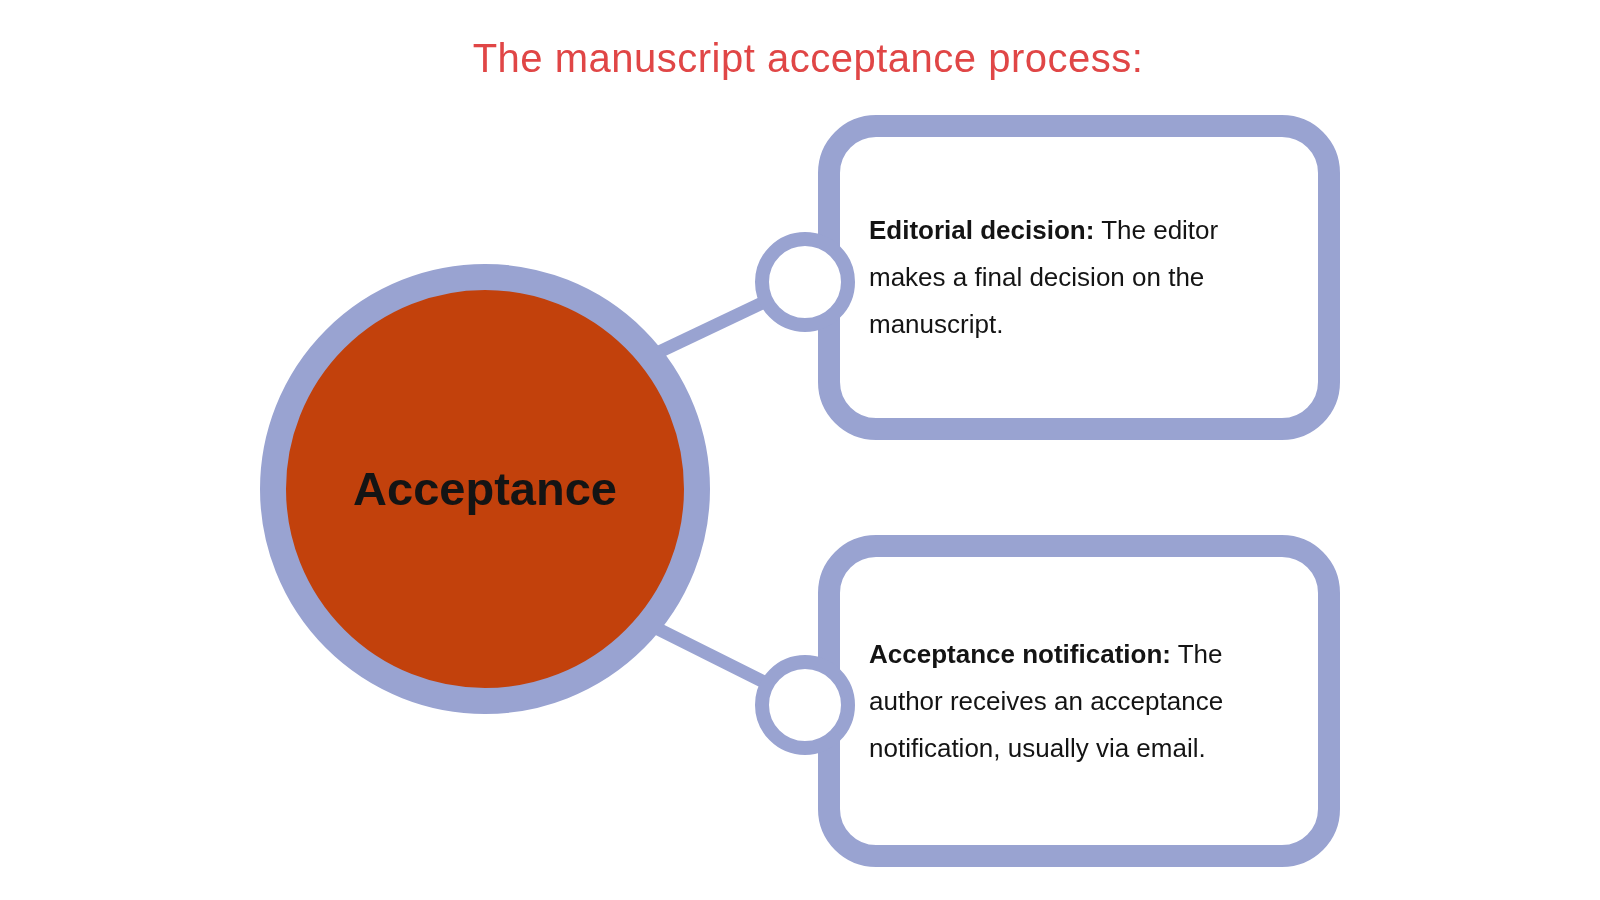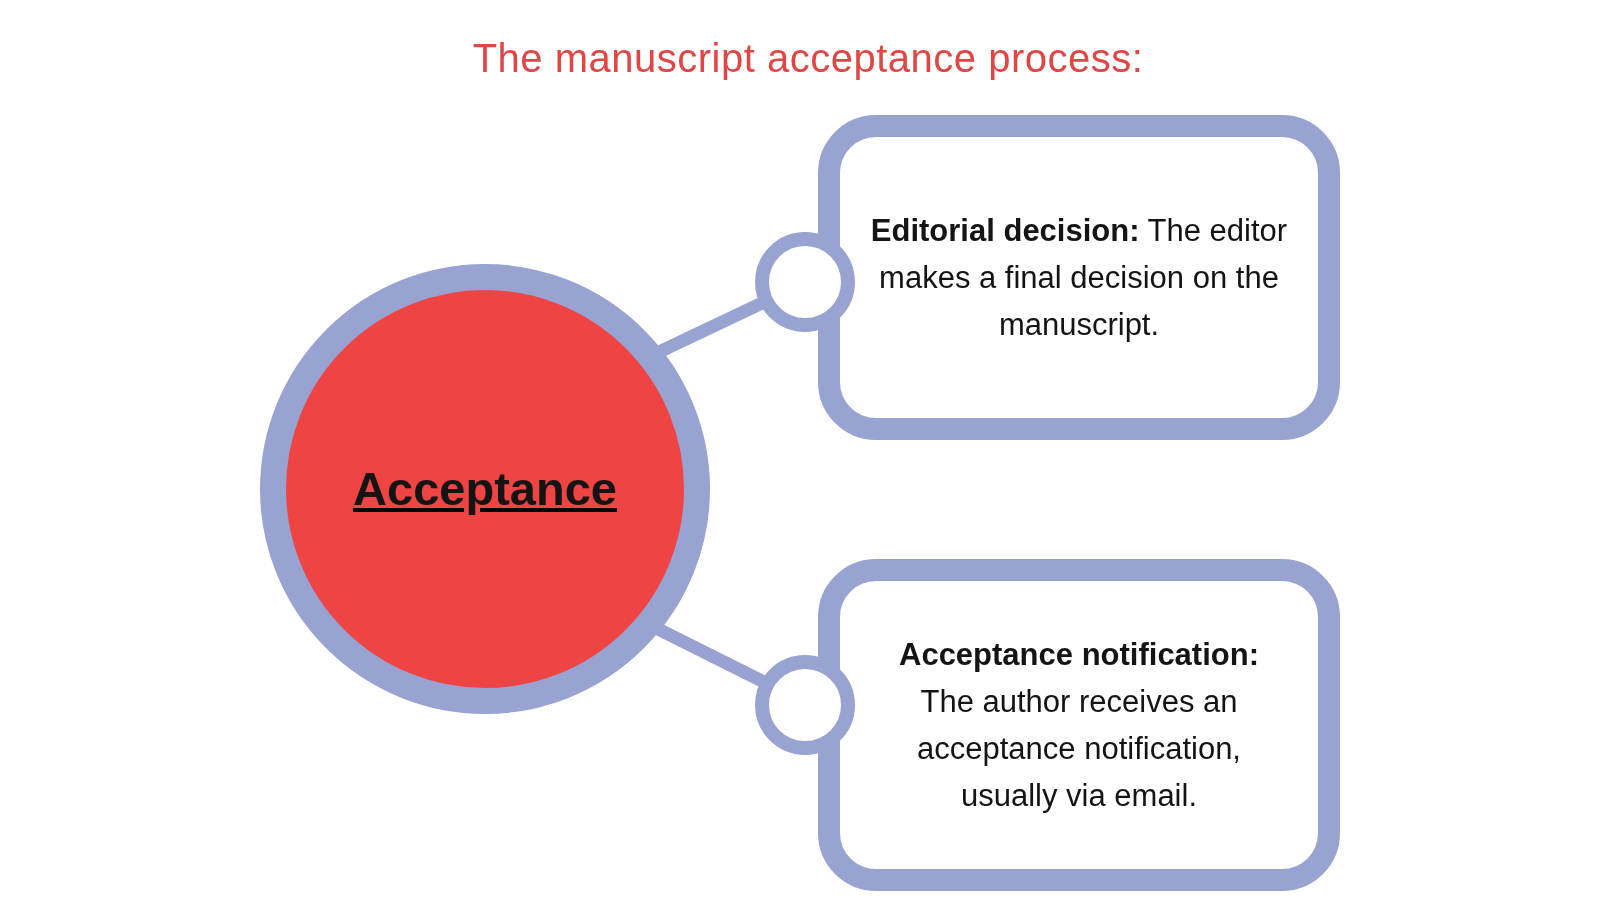--- a/index.html
+++ b/index.html
@@ -37,28 +37,27 @@
     z-index: 1;
   }
   .connector-svg line {
     stroke: var(--accent);
     stroke-width: 13;
   }
   .center-node {
     position: absolute;
     left: 260px; top: 264px;
     width: 450px; height: 450px;
-    background: #ef4444;
+    background: #c2410c;
     border: 26px solid var(--accent);
     border-radius: 50%;
     display: flex;
     align-items: center;
     justify-content: center;
     z-index: 2;
-    text-decoration: underline;
   }
   .center-label {
     text-align: center;
     font-size: 47px;
     font-weight: 700;
     line-height: 68px;
     color: var(--ink);
   }
   .branch-node {
     position: absolute;
@@ -66,25 +65,25 @@
     width: 522px;
     background: #fff;
     border: 22px solid var(--accent);
     border-radius: 58px;
     display: flex;
     align-items: center;
     justify-content: center;
     z-index: 2;
   }
   .branch-top { top: 115px; height: 325px; }
-  .branch-bottom { top: 535px; height: 332px; margin-top: 24px; }
+  .branch-bottom { top: 535px; height: 332px; }
   .branch-text {
     width: 420px;
-    text-align: center;
-    font-size: 31px;
+    text-align: left;
+    font-size: 26px;
     line-height: 47px;
     color: var(--ink);
     font-weight: 400;
   }
   .branch-text b { font-weight: 700; }
   .connector-dot {
     position: absolute;
     width: 100px; height: 100px;
     background: #fff;
     border: 14px solid var(--accent);

